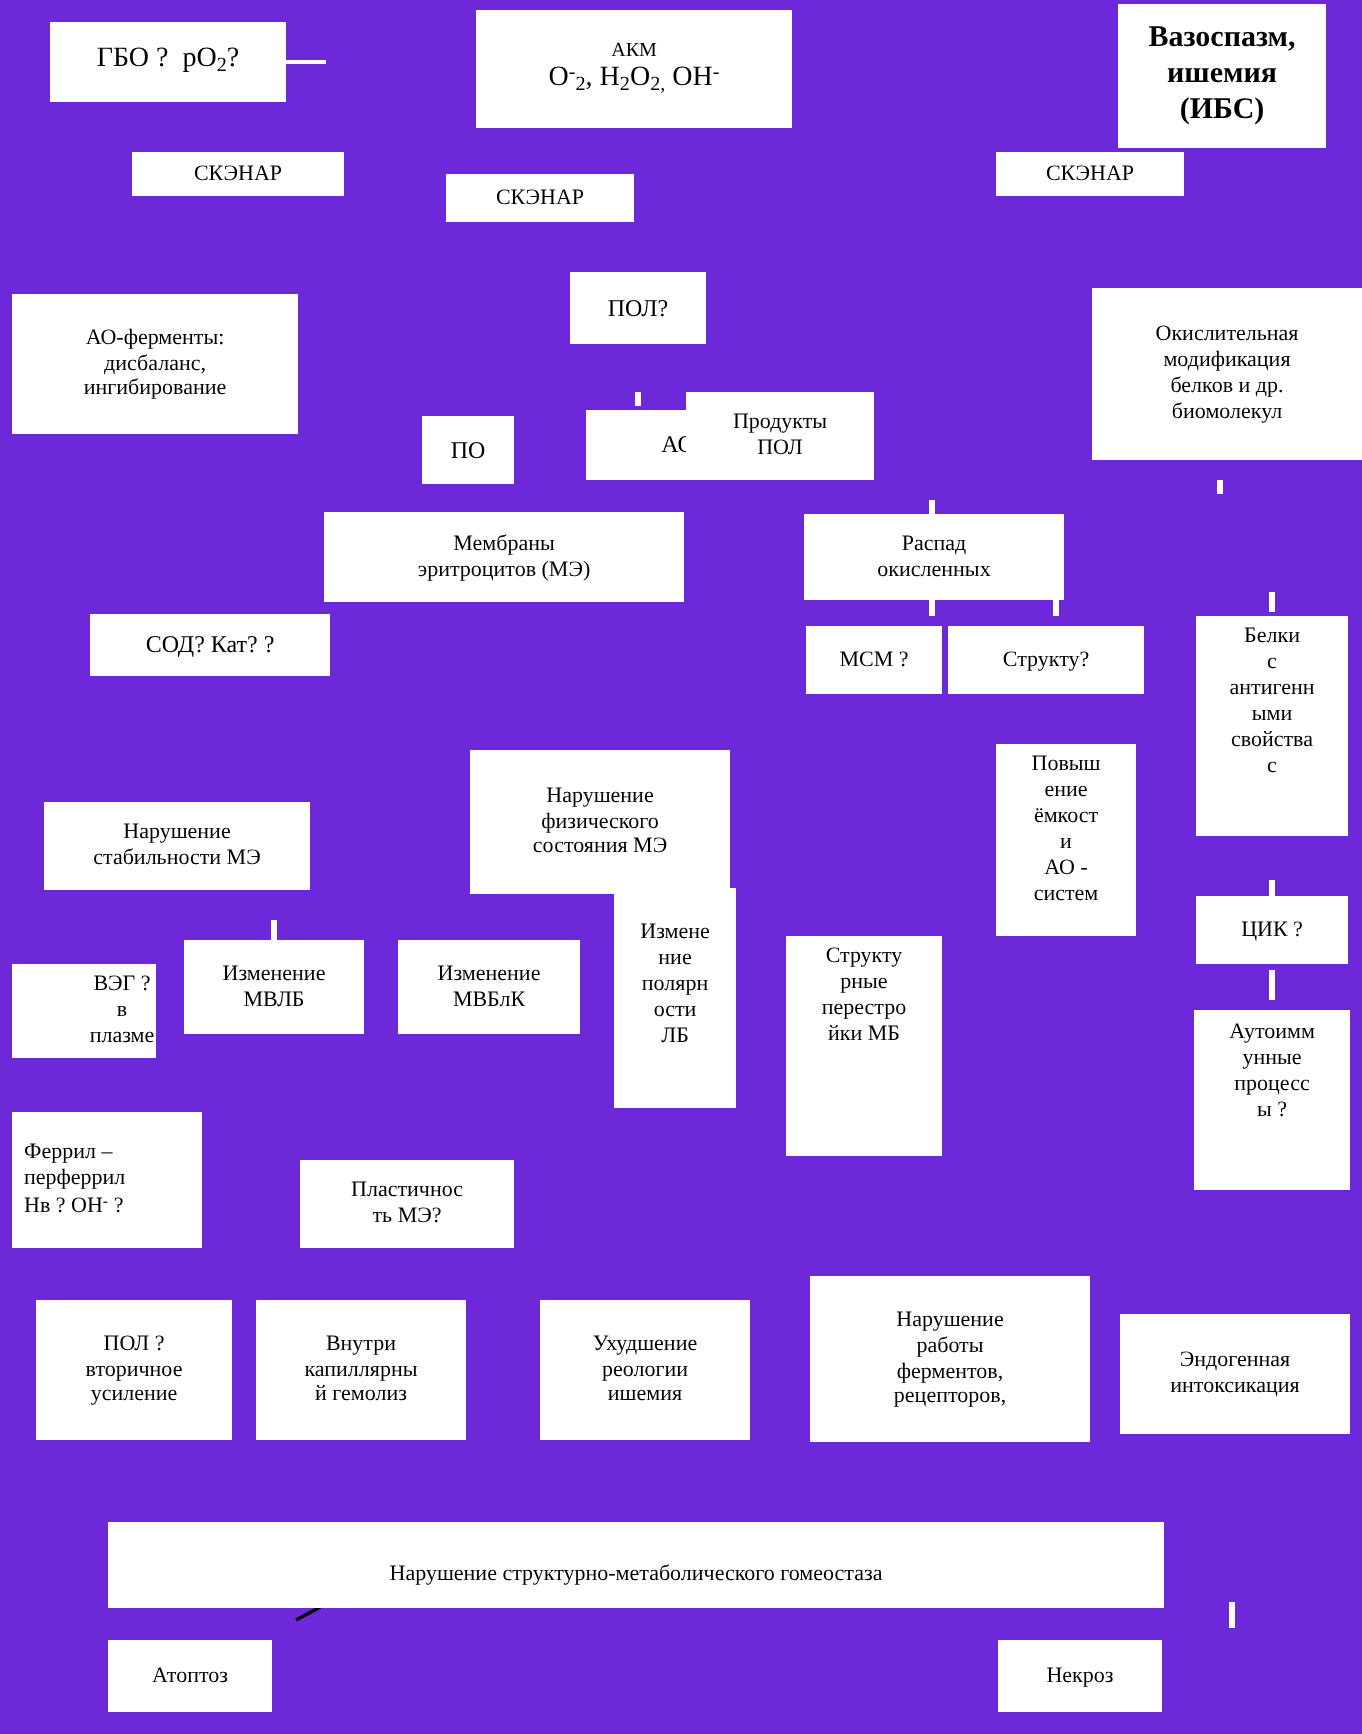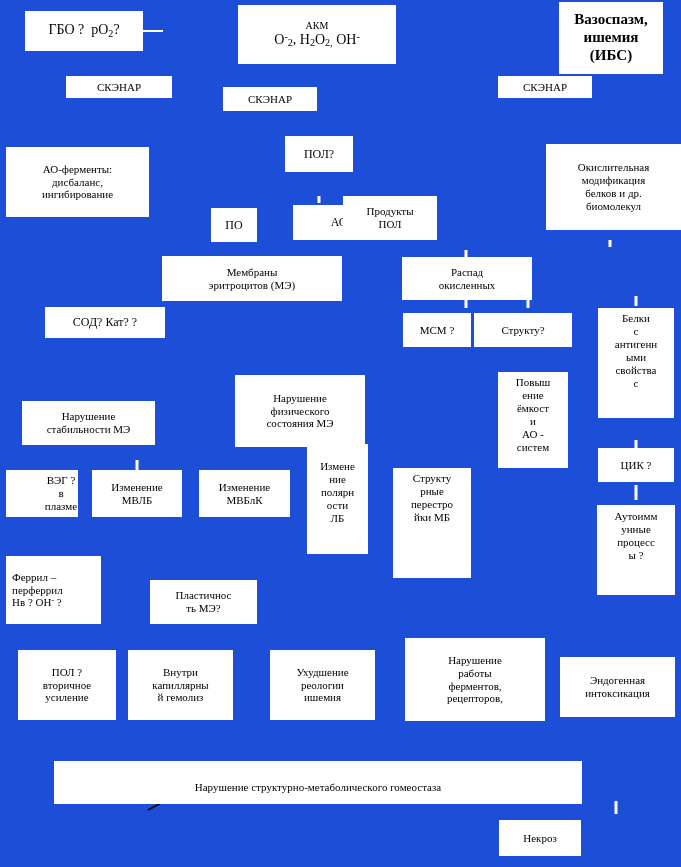--- a/index.html
+++ b/index.html
@@ -7,21 +7,21 @@
     padding: 0;
     background: #000000;
   }
   body {
     font-family: "Liberation Serif", "DejaVu Serif", serif;
   }
   #canvas {
     position: relative;
     width: 681px;
     height: 867px;
-    background: #1d4ed8;
+    background: #6d28d9;
     overflow: hidden;
   }
   .node {
     position: absolute;
     background: #ffffff;
     color: #000000;
     box-sizing: border-box;
     display: flex;
     flex-direction: column;
     align-items: center;
@@ -139,21 +139,21 @@
 
   <div class="node small top" style="left:498px; top:372px; width:70px; height:96px; padding-top:4px;">Повыш
 ение
 ёмкост
 и
 АО -
 систем</div>
 
   <div class="node small" style="left:598px; top:448px; width:76px; height:34px;">ЦИК ?</div>
 
-  <div class="node small" style="left:6px; top:470px; width:72px; height:47px;padding-left:40px;">ВЭГ ?в
+  <div class="node small" style="left:6px; top:482px; width:72px; height:47px;padding-left:40px;">ВЭГ ?в
 плазме</div>
 
   <div class="node small" style="left:92px; top:470px; width:90px; height:47px;">Изменение
 МВЛБ</div>
 
   <div class="node small" style="left:199px; top:470px; width:91px; height:47px;">Изменение
 МВБлК</div>
 
   <div class="node small top" style="left:307px; top:444px; width:61px; height:110px; padding-top:16px;">Измене
 ние
@@ -195,16 +195,17 @@
   <div class="node small" style="left:405px; top:638px; width:140px; height:83px;">Нарушение
 работы
 ферментов,
 рецепторов,</div>
 
   <div class="node small" style="left:560px; top:657px; width:115px; height:60px;">Эндогенная
 интоксикация</div>
 
   <div class="node small top" style="left:54px; top:761px; width:528px; height:43px; padding-top:20px;">Нарушение структурно-метаболического гомеостаза</div>
 
+  <div class="node small" style="left:54px; top:820px; width:82px; height:36px;">Атоптоз</div>
 
   <div class="node small" style="left:499px; top:820px; width:82px; height:36px;">Некроз</div>
 
 </div>
 
 </body></html>

